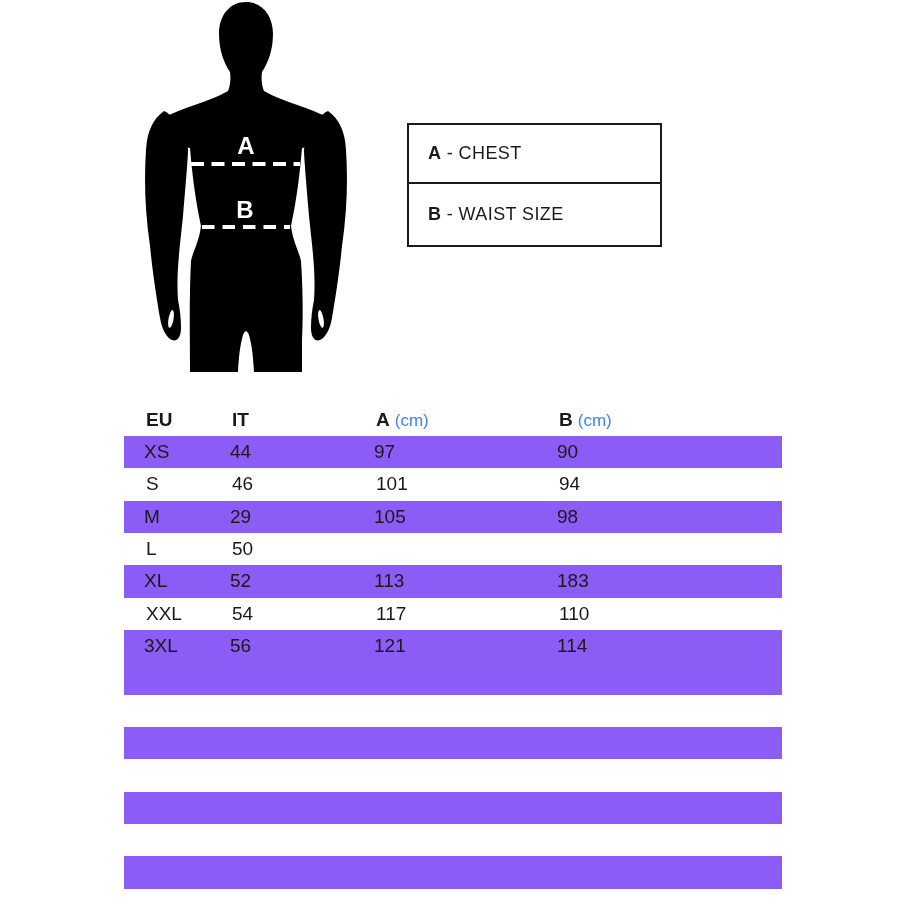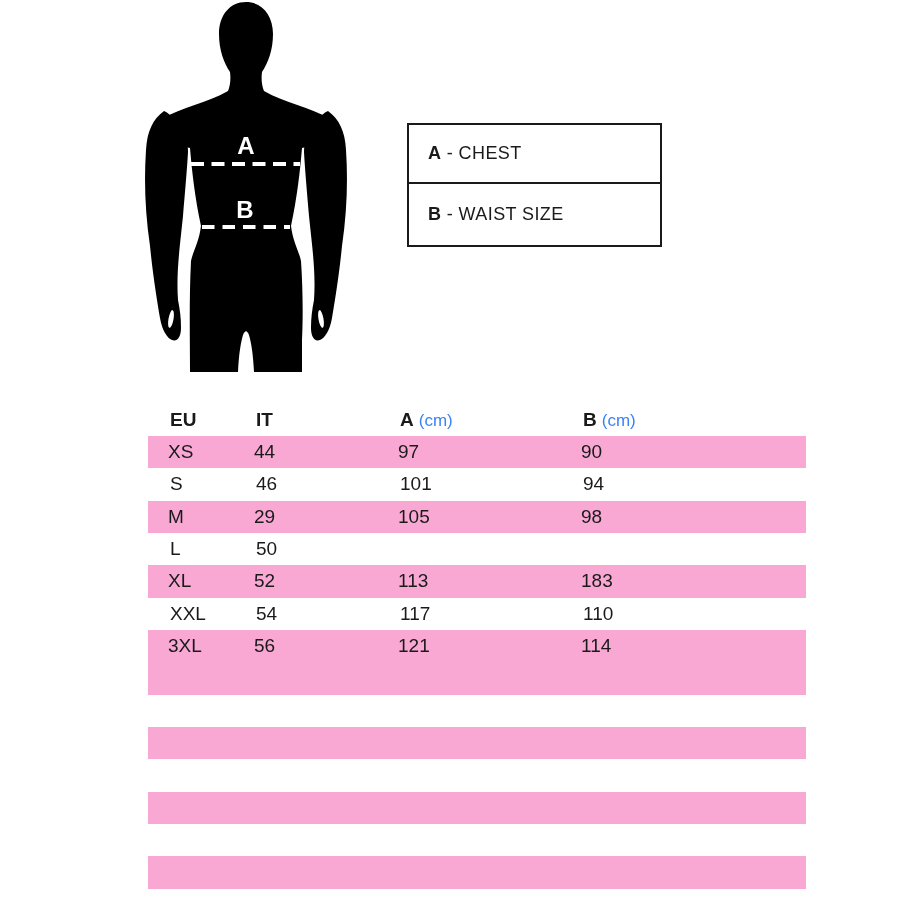--- a/index.html
+++ b/index.html
@@ -28,34 +28,34 @@
     padding-left: 19px;
     font-size: 18px;
     letter-spacing: 0.4px;
     white-space: pre;
   }
   .legend-row + .legend-row { border-top: 2px solid #1a1a1a; height: 61px; }
   .legend-key { font-weight: bold; }
 
   
   .size-table {
-    position: absolute; left: 148px; top: 405px;
+    position: absolute; left: 124px; top: 405px;
     width: 658px;
     font-size: 19px;
   }
   .t-row {
     height: 32.33px;
     display: grid;
     grid-template-columns: 86px 144px 183px 1fr;
     align-items: center;
     padding-left: 22px;
     box-sizing: border-box;
   }
   .t-row.header { height: 31px; font-weight: bold; align-items: start; padding-top: 4px; }
-  .t-row.stripe { background: #f9a8d4; padding-left: 20px; }
+  .t-row.stripe { background: #8b5cf6; padding-left: 20px; }
   .unit { color: #3b82f6; font-weight: normal; font-size: 17px; margin-left: 5px; }
 </style>
 </head>
 <body>
 
 <svg class="figure-svg" width="210" height="375" viewBox="0 0 210 375">
 
   <path fill="#000000" d="
     M106,2
     C122,2 133,15 133,34

